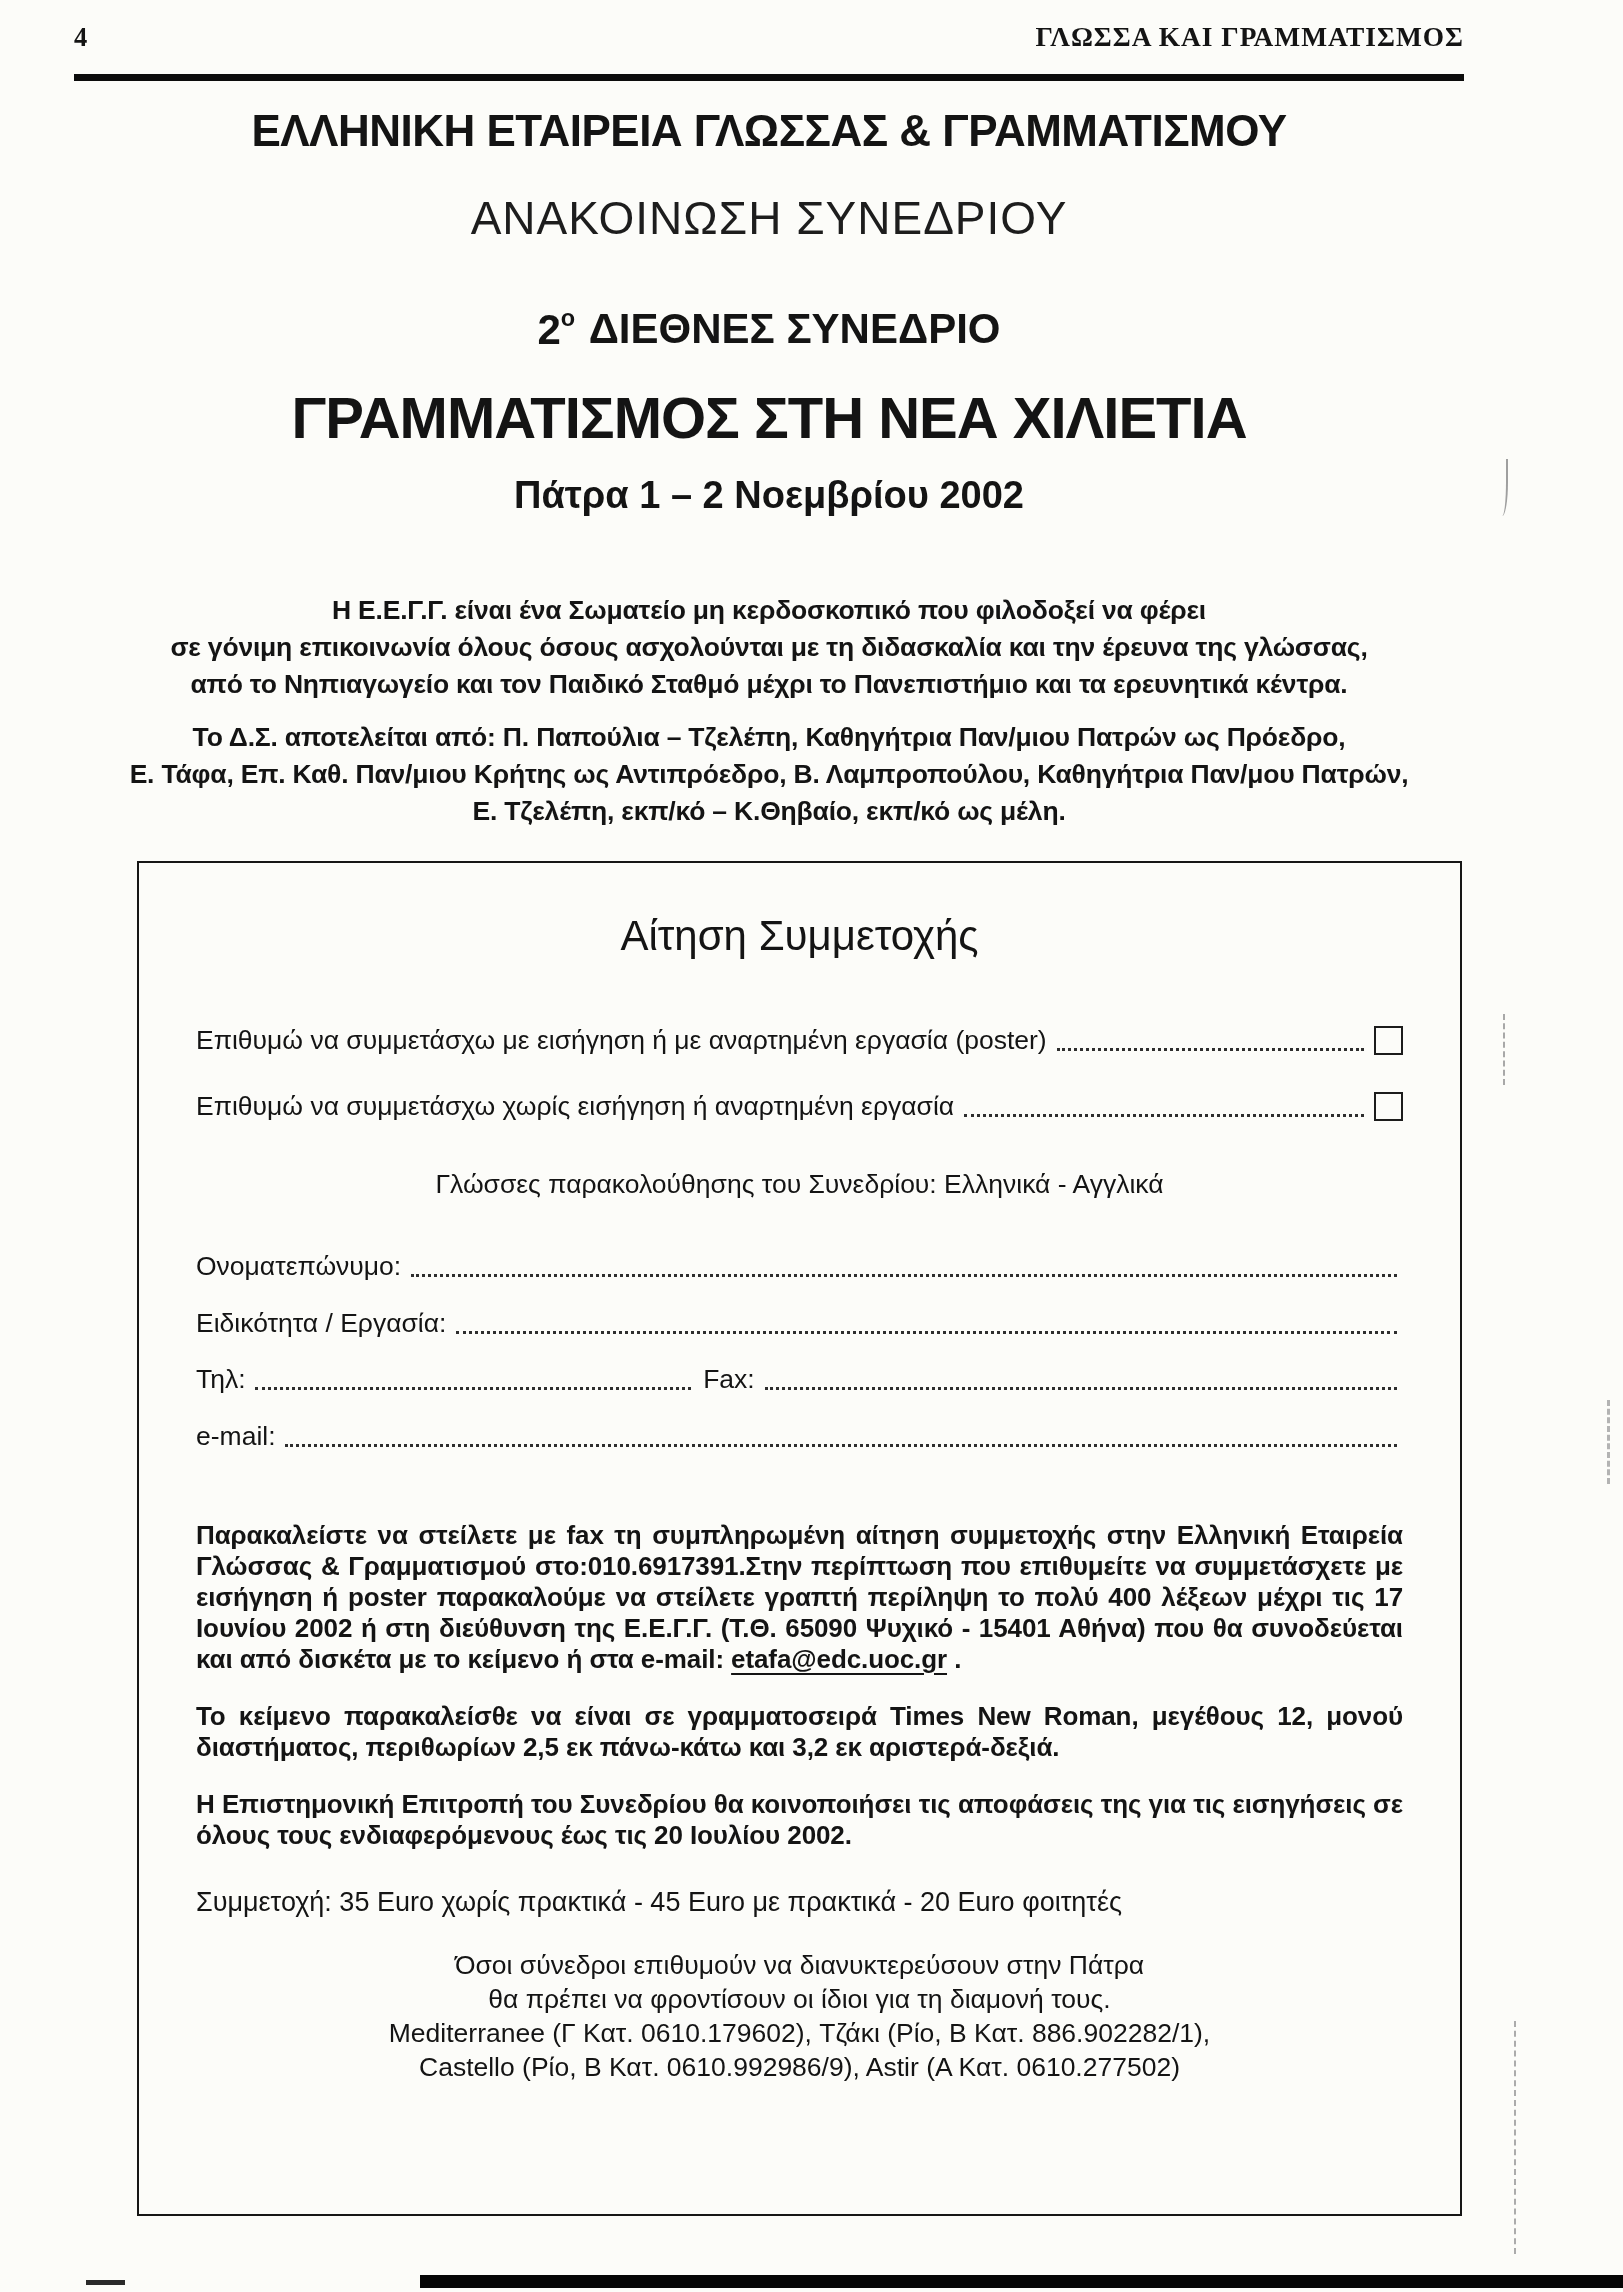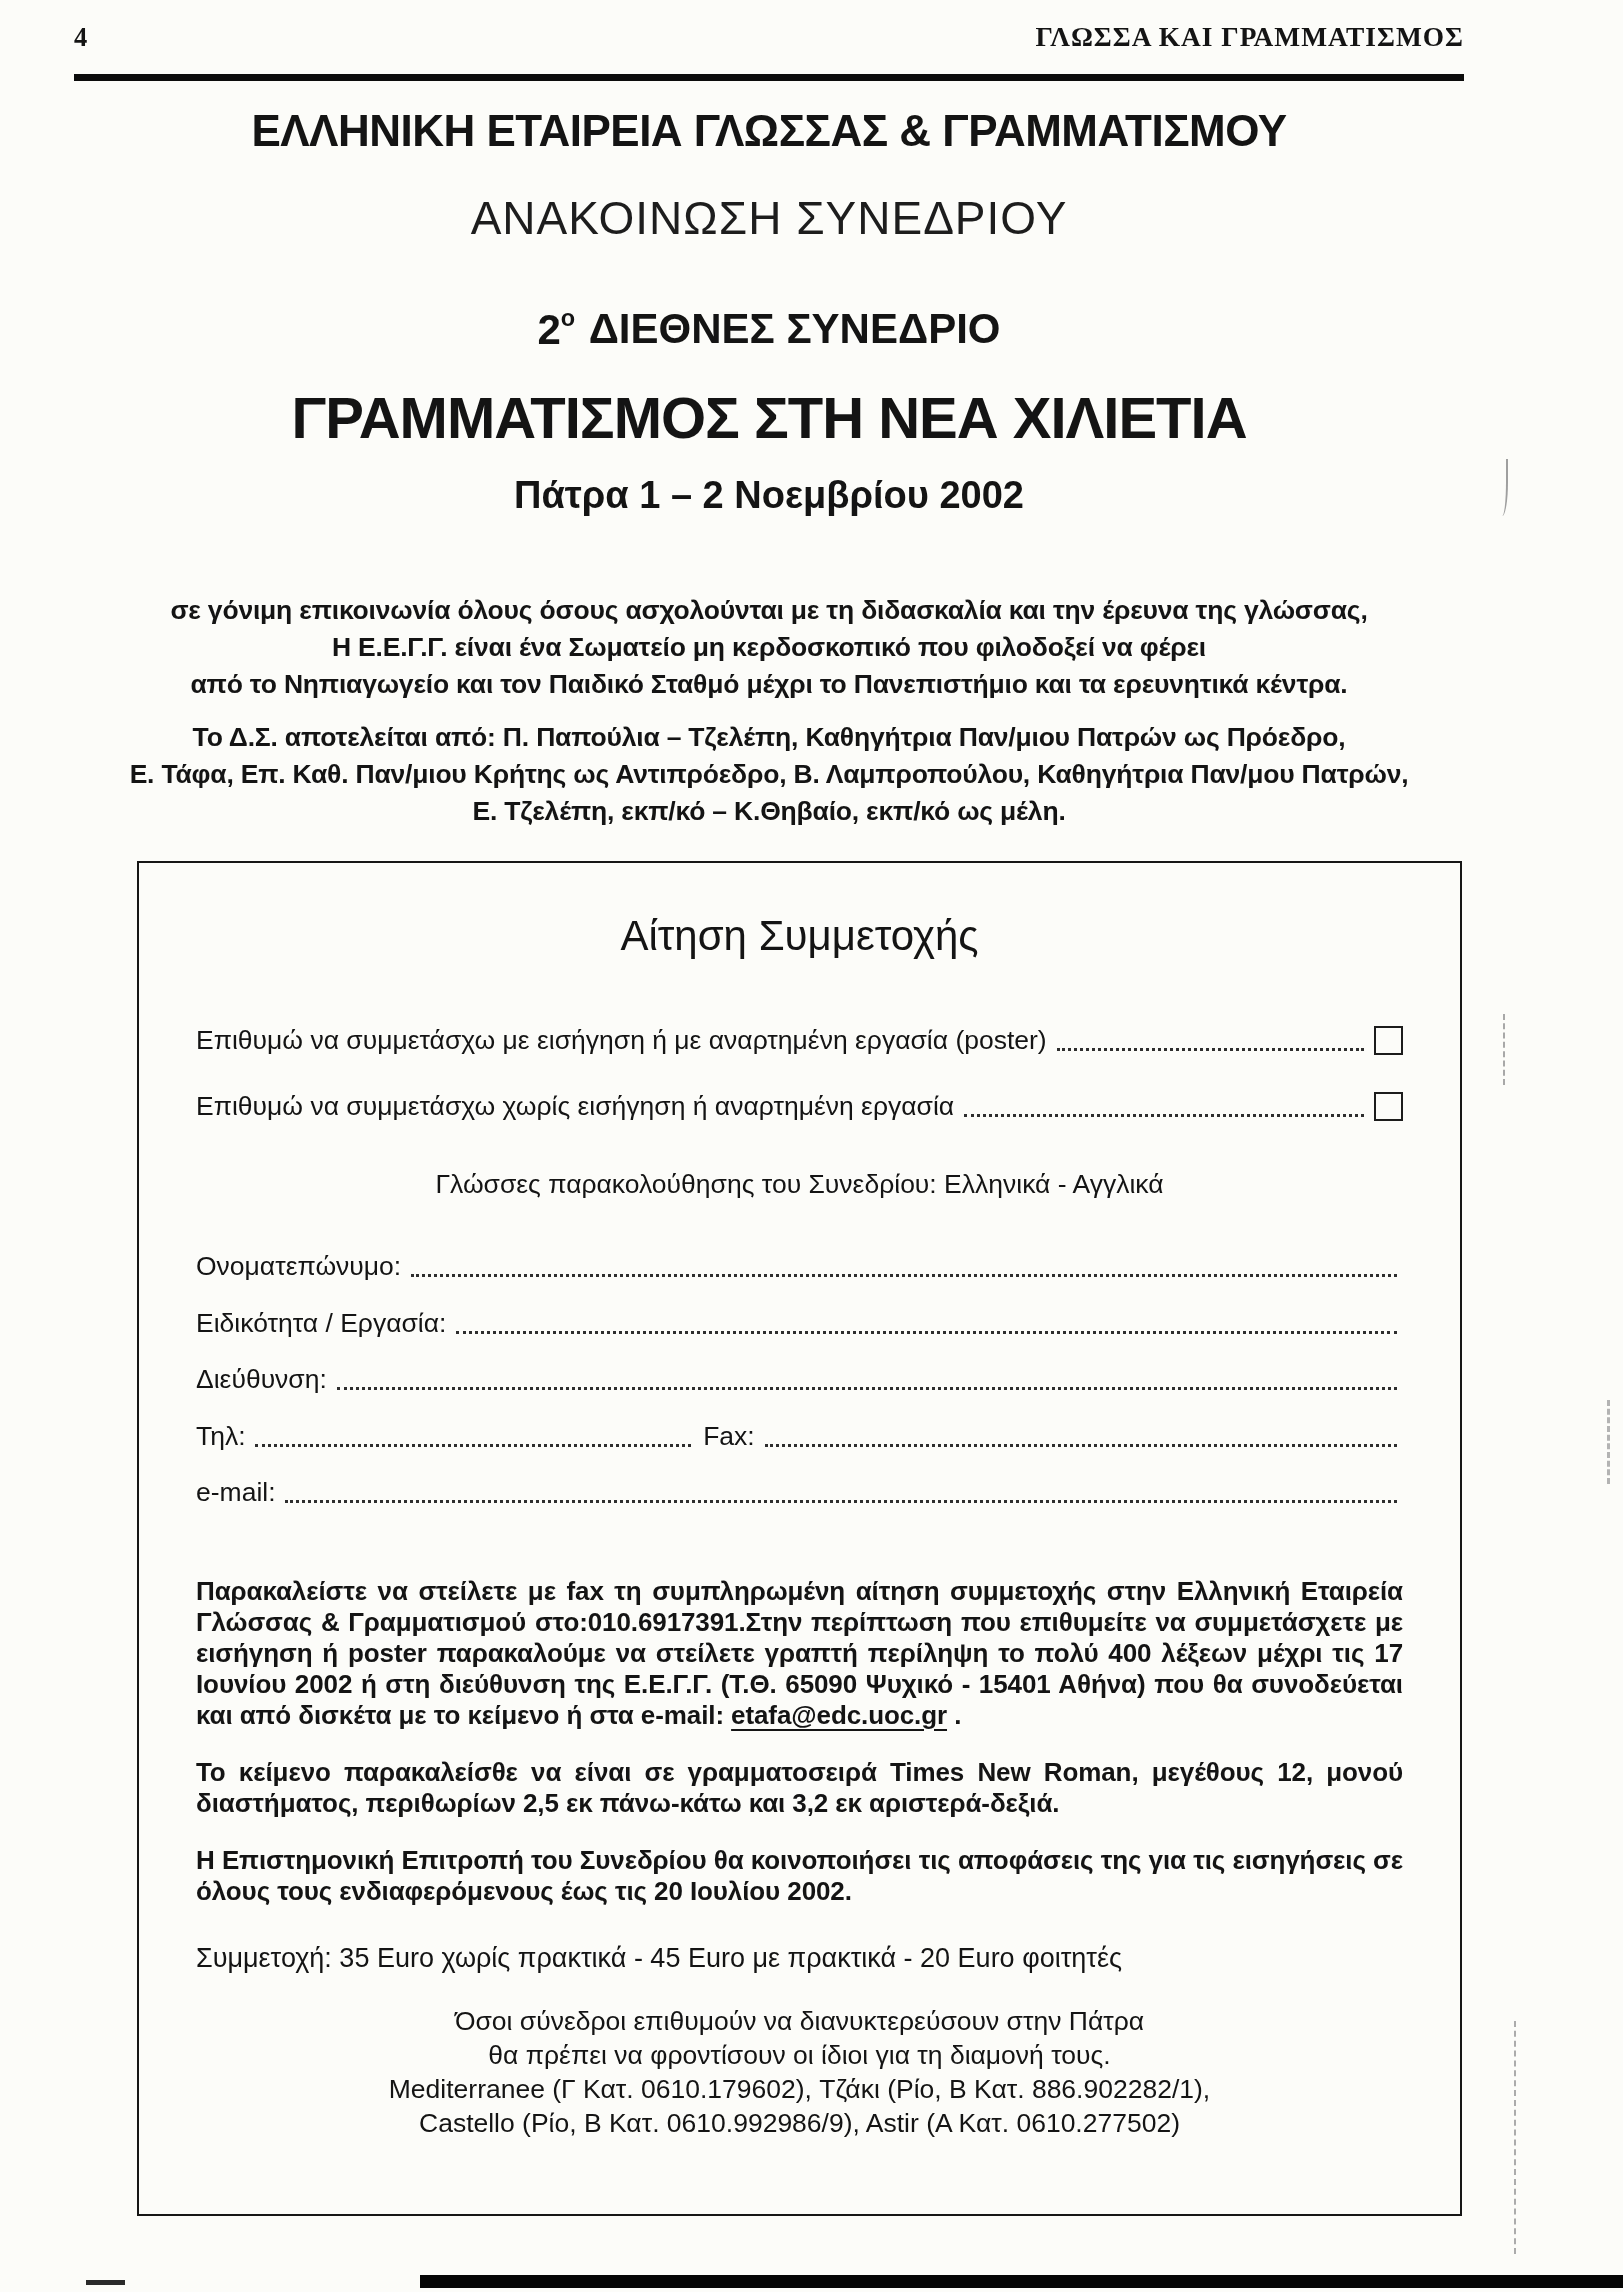--- a/index.html
+++ b/index.html
@@ -97,22 +97,22 @@
   <div class="head-rule"></div>
 
   <div class="content">
     <div class="org-title">ΕΛΛΗΝΙΚΗ ΕΤΑΙΡΕΙΑ ΓΛΩΣΣΑΣ &amp; ΓΡΑΜΜΑΤΙΣΜΟΥ</div>
     <div class="announce">ΑΝΑΚΟΙΝΩΣΗ ΣΥΝΕΔΡΙΟΥ</div>
     <div class="conf-line"><span>2</span><sup>ο</sup><span class="conf-label">ΔΙΕΘΝΕΣ ΣΥΝΕΔΡΙΟ</span></div>
     <div class="conf-title">ΓΡΑΜΜΑΤΙΣΜΟΣ ΣΤΗ ΝΕΑ ΧΙΛΙΕΤΙΑ</div>
     <div class="conf-dates">Πάτρα 1 – 2 Νοεμβρίου 2002</div>
 
     <div class="intro">
+      <div>Η Ε.Ε.Γ.Γ. είναι ένα Σωματείο μη κερδοσκοπικό που φιλοδοξεί να φέρει</div>
       <div>σε γόνιμη επικοινωνία όλους όσους ασχολούνται με τη διδασκαλία και την έρευνα της γλώσσας,</div>
-      <div>Η Ε.Ε.Γ.Γ. είναι ένα Σωματείο μη κερδοσκοπικό που φιλοδοξεί να φέρει</div>
       <div>από το Νηπιαγωγείο και τον Παιδικό Σταθμό μέχρι το Πανεπιστήμιο και τα ερευνητικά κέντρα.</div>
     </div>
     <div class="board">
       <div>Το Δ.Σ. αποτελείται από: Π. Παπούλια – Τζελέπη, Καθηγήτρια Παν/μιου Πατρών ως Πρόεδρο,</div>
       <div>Ε. Τάφα, Επ. Καθ. Παν/μιου Κρήτης ως Αντιπρόεδρο, Β. Λαμπροπούλου, Καθηγήτρια Παν/μου Πατρών,</div>
       <div>Ε. Τζελέπη, εκπ/κό – Κ.Θηβαίο, εκπ/κό ως μέλη.</div>
     </div>
   </div>
 
   <div class="form-box">
@@ -130,24 +130,20 @@
     </div>
 
     <div class="languages">Γλώσσες παρακολούθησης του Συνεδρίου: Ελληνικά - Αγγλικά</div>
 
     <div class="dotline field1">
       <span class="lbl">Ονοματεπώνυμο:</span>
       <span class="leader"></span>
     </div>
     <div class="dotline fieldn">
       <span class="lbl">Ειδικότητα / Εργασία:</span>
-      <span class="leader"></span>
-    </div>
-    <div class="dotline fieldn">
-      <span class="lbl">Διεύθυνση:</span>
       <span class="leader"></span>
     </div>
     <div class="dotline fieldn">
       <span class="lbl">Τηλ:</span>
       <span class="leader leader-tel"></span>
       <span class="lbl fax-lbl">Fax:</span>
       <span class="leader"></span>
     </div>
     <div class="dotline fieldn">
       <span class="lbl">e-mail:</span>

